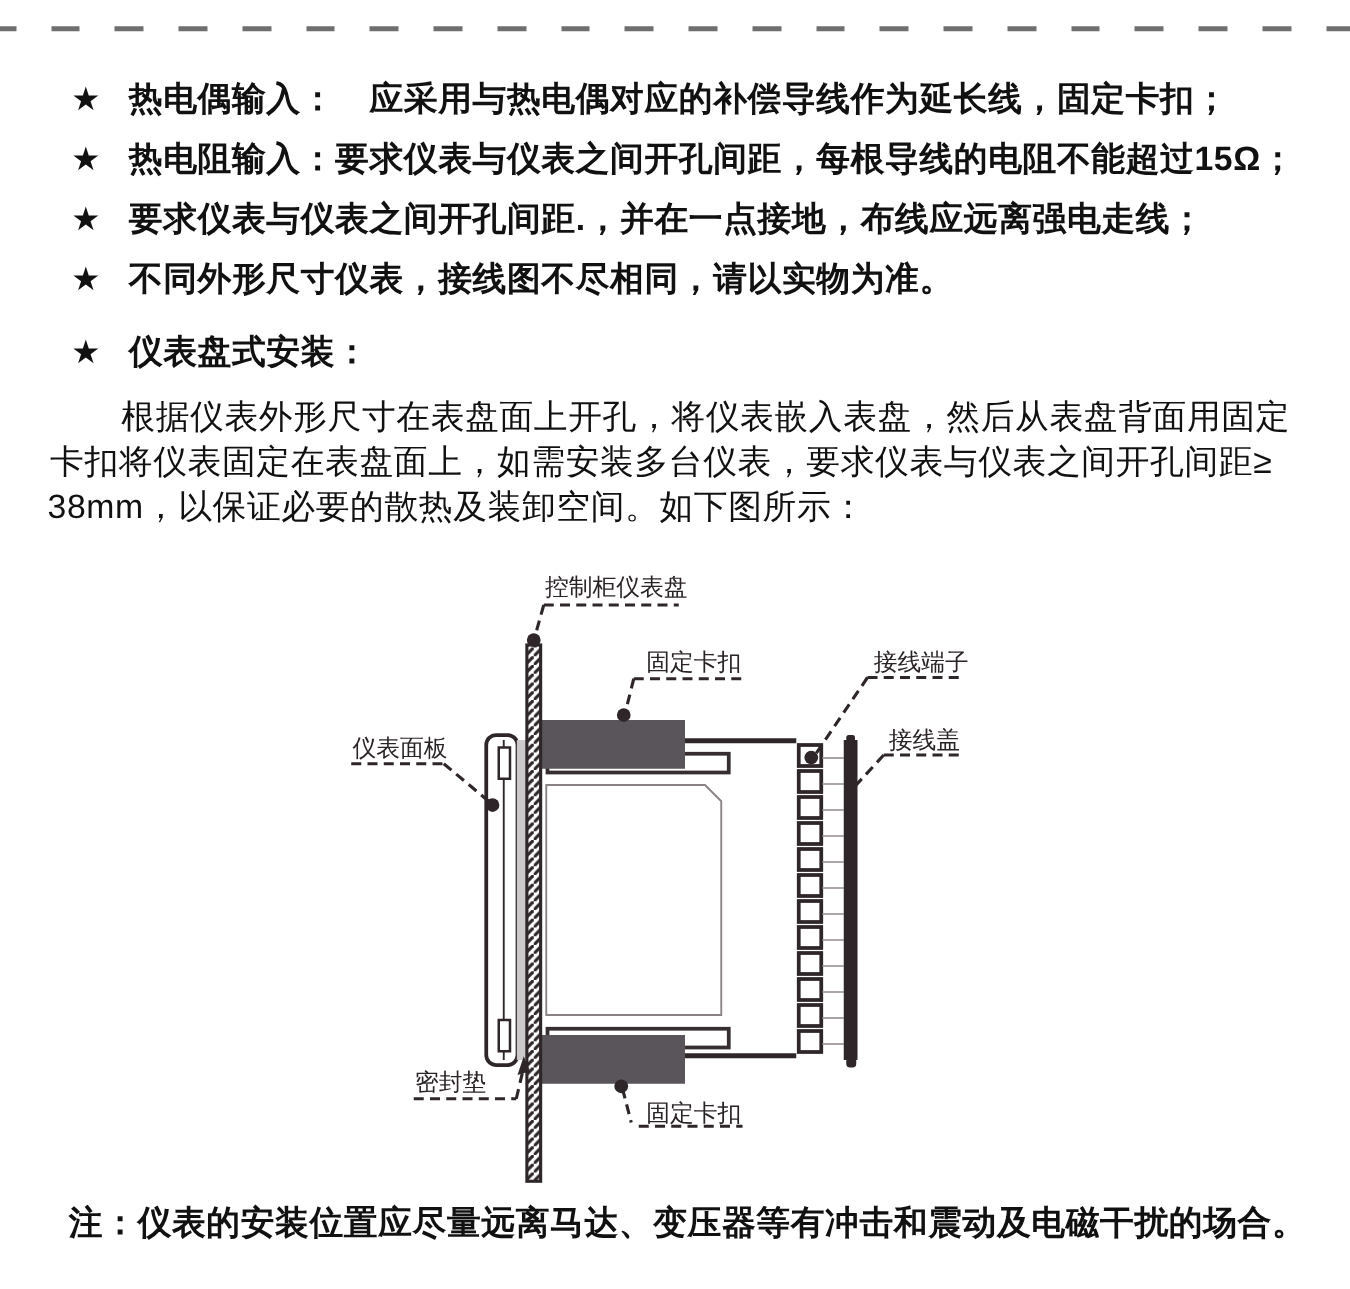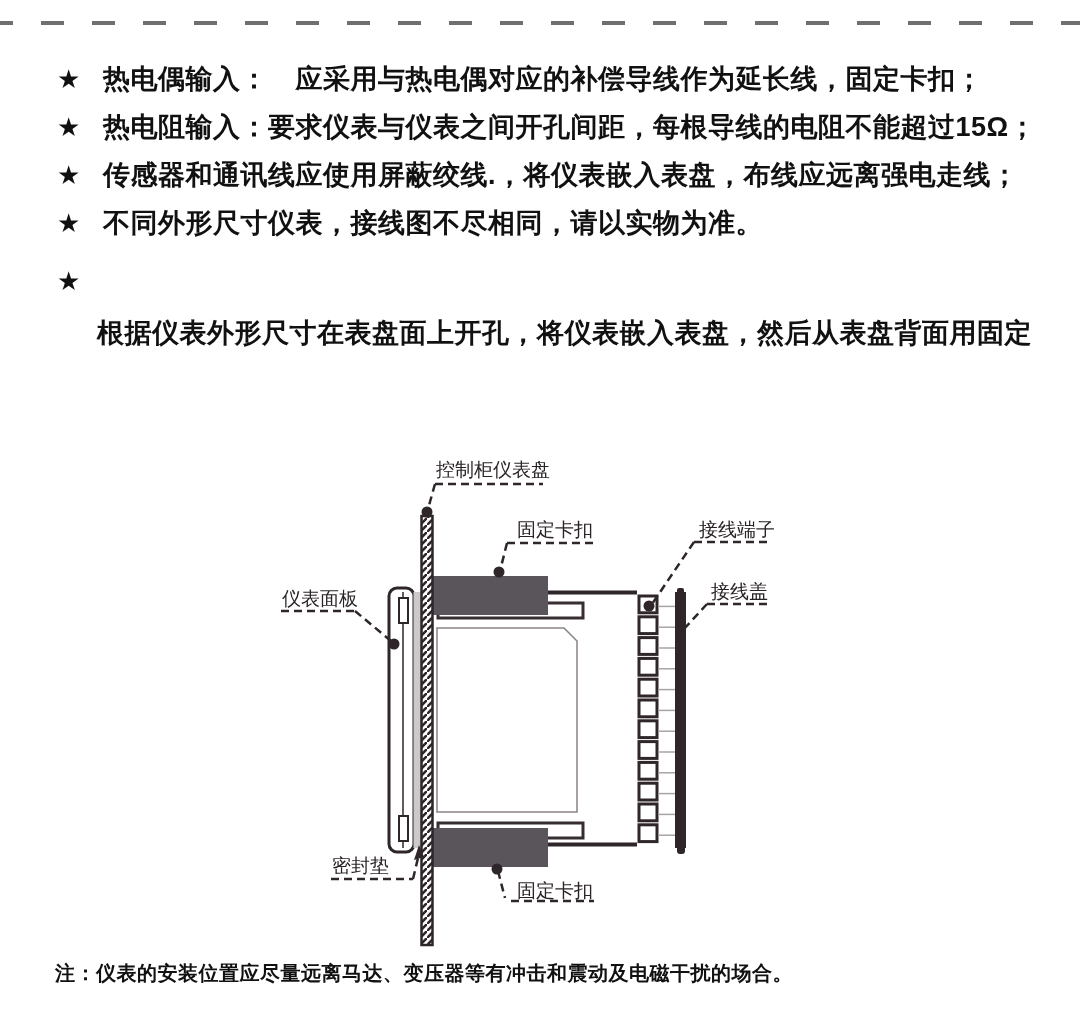--- a/index.html
+++ b/index.html
@@ -4,23 +4,23 @@
 <style>
   html,body{margin:0;padding:0;background:#ffffff;}
   #page{position:relative;width:1080px;height:1031px;background:#fff;overflow:hidden;
         font-family:"Liberation Sans","DejaVu Sans",sans-serif;color:#111;}
   .dashed-top{position:absolute;left:0;top:21px;width:1080px;height:4px;
         background:repeating-linear-gradient(90deg,#6f6f6f 0 23px,transparent 23px 51px);
         background-position:-10px 0;}
   .bullet{position:absolute;left:57px;display:flex;align-items:flex-start;
         font-size:27px;font-weight:bold;line-height:32px;letter-spacing:0.5px;white-space:nowrap;}
   .bullet .star{width:30px;margin-right:16px;font-size:26px;}
-  .pline{position:absolute;font-size:27px;font-weight:bold;line-height:34px;
+  .pline{position:absolute;font-size:27px;font-weight:normal;line-height:34px;
         letter-spacing:0.5px;white-space:nowrap;}
-  .note{position:absolute;left:55px;top:960px;font-size:20px;font-weight:bold;
+  .note{position:absolute;left:55px;top:960px;font-size:27px;font-weight:bold;
         letter-spacing:0.5px;white-space:nowrap;}
   svg text{font-family:"Liberation Sans","DejaVu Sans",sans-serif;font-size:19px;fill:#2a2326;}
   .lead{fill:none;stroke:#2e2628;stroke-width:2.5;stroke-dasharray:8 5;}
   .solid{stroke:#2e2628;fill:none;}
 </style>
 </head>
 <body>
 
 <div id="page">
 
@@ -29,31 +29,34 @@
   <div class="bullet" style="top:63px">
     <span class="star">★</span>
     <span>热电偶输入：　应采用与热电偶对应的补偿导线作为延长线，固定卡扣；</span>
   </div>
   <div class="bullet" style="top:111px">
     <span class="star">★</span>
     <span>热电阻输入：要求仪表与仪表之间开孔间距，每根导线的电阻不能超过15Ω；</span>
   </div>
   <div class="bullet" style="top:159px">
     <span class="star">★</span>
-    <span>传感器和通讯线应使用屏蔽绞线.，将仪表嵌入表盘，布线应远离强电走线；</span>
+    <span>要求仪表与仪表之间开孔间距.，并在一点接地，布线应远离强电走线；</span>
   </div>
   <div class="bullet" style="top:207px">
     <span class="star">★</span>
     <span>不同外形尺寸仪表，接线图不尽相同，请以实物为准。</span>
   </div>
   <div class="bullet" style="top:265px">
     <span class="star">★</span>
+    <span>仪表盘式安装：</span>
   </div>
 
   <div class="pline" style="left:97px;top:316px">根据仪表外形尺寸在表盘面上开孔，将仪表嵌入表盘，然后从表盘背面用固定</div>
+  <div class="pline" style="left:40px;top:352px">卡扣将仪表固定在表盘面上，如需安装多台仪表，要求仪表与仪表之间开孔间距≥</div>
+  <div class="pline" style="left:38px;top:388px">38mm，以保证必要的散热及装卸空间。如下图所示：</div>
 
   <svg style="position:absolute;left:260px;top:445px" width="540" height="520" viewBox="260 445 540 520" xmlns="http://www.w3.org/2000/svg">
     <defs>
       <pattern id="hatch" patternUnits="userSpaceOnUse" width="7" height="7">
         <path d="M-1 8 L8 -1" stroke="#2e2628" stroke-width="2.6"></path>
       </pattern>
     </defs>
 
     <path class="solid" stroke-width="4" d="M433 592.5 H637"></path>
     <path class="solid" stroke-width="4" d="M433 844.5 H637"></path>

